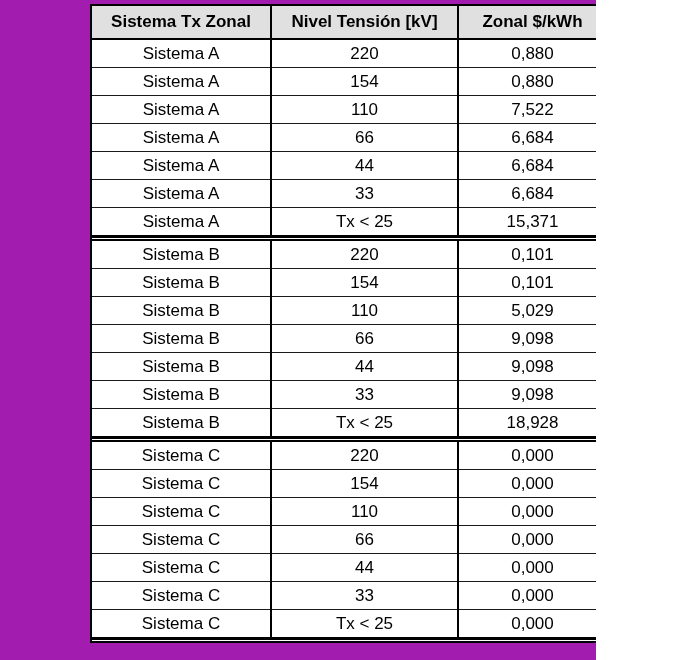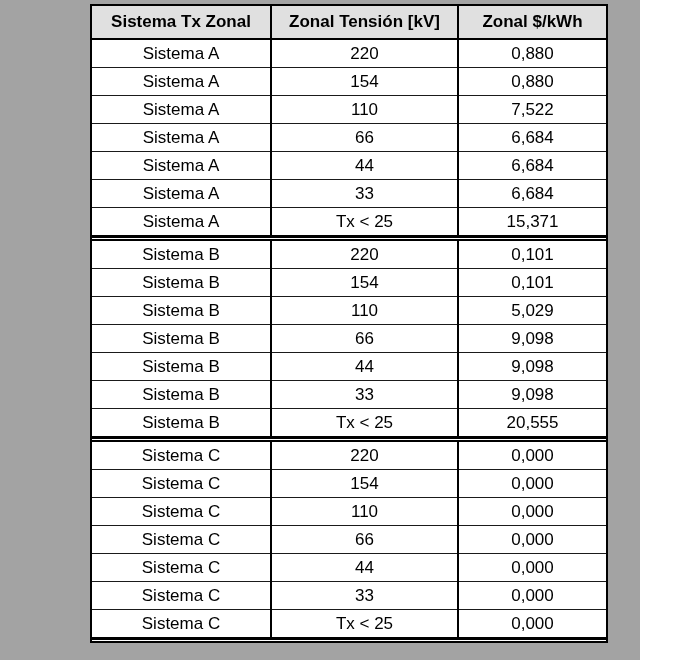--- a/index.html
+++ b/index.html
@@ -7,23 +7,22 @@
     padding: 0;
     width: 700px;
     height: 660px;
     background: #ffffff;
     font-family: "Liberation Sans", sans-serif;
   }
   .page {
     position: relative;
     width: 596px;
     height: 660px;
-    background: #a3a3a3;
+    background: #a21caf;
     overflow: hidden;
-    padding-left: 44px;
   }
   table.tariff-table {
     position: absolute;
     left: 90px;
     top: 4px;
     width: 516px;
     border-collapse: collapse;
     table-layout: fixed;
   }
   col.c1 { width: 180px; }
@@ -73,21 +72,21 @@
 <div class="page">
   <table class="tariff-table">
     <colgroup>
       <col class="c1">
         <col class="c2">
         <col class="c3">
     </colgroup>
     <thead>
       <tr id="header-row">
           <th>Sistema Tx Zonal</th>
-          <th>Zonal Tensión [kV]</th>
+          <th>Nivel Tensión [kV]</th>
           <th>Zonal $/kWh</th>
         </tr>
     </thead>
     <tbody id="table-body">
         <tr>
           <td class="cell">Sistema A</td>
           <td class="cell">220</td>
           <td class="cell">0,880</td>
         </tr>
         <tr>
@@ -149,21 +148,21 @@
           <td class="cell">9,098</td>
         </tr>
         <tr>
           <td class="cell">Sistema B</td>
           <td class="cell">33</td>
           <td class="cell">9,098</td>
         </tr>
         <tr>
           <td class="cell">Sistema B</td>
           <td class="cell">Tx &lt; 25</td>
-          <td class="cell">20,555</td>
+          <td class="cell">18,928</td>
         </tr>
         <tr class="section-divider">
           <td colspan="3"></td>
         </tr>
         <tr>
           <td class="cell">Sistema C</td>
           <td class="cell">220</td>
           <td class="cell">0,000</td>
         </tr>
         <tr>

